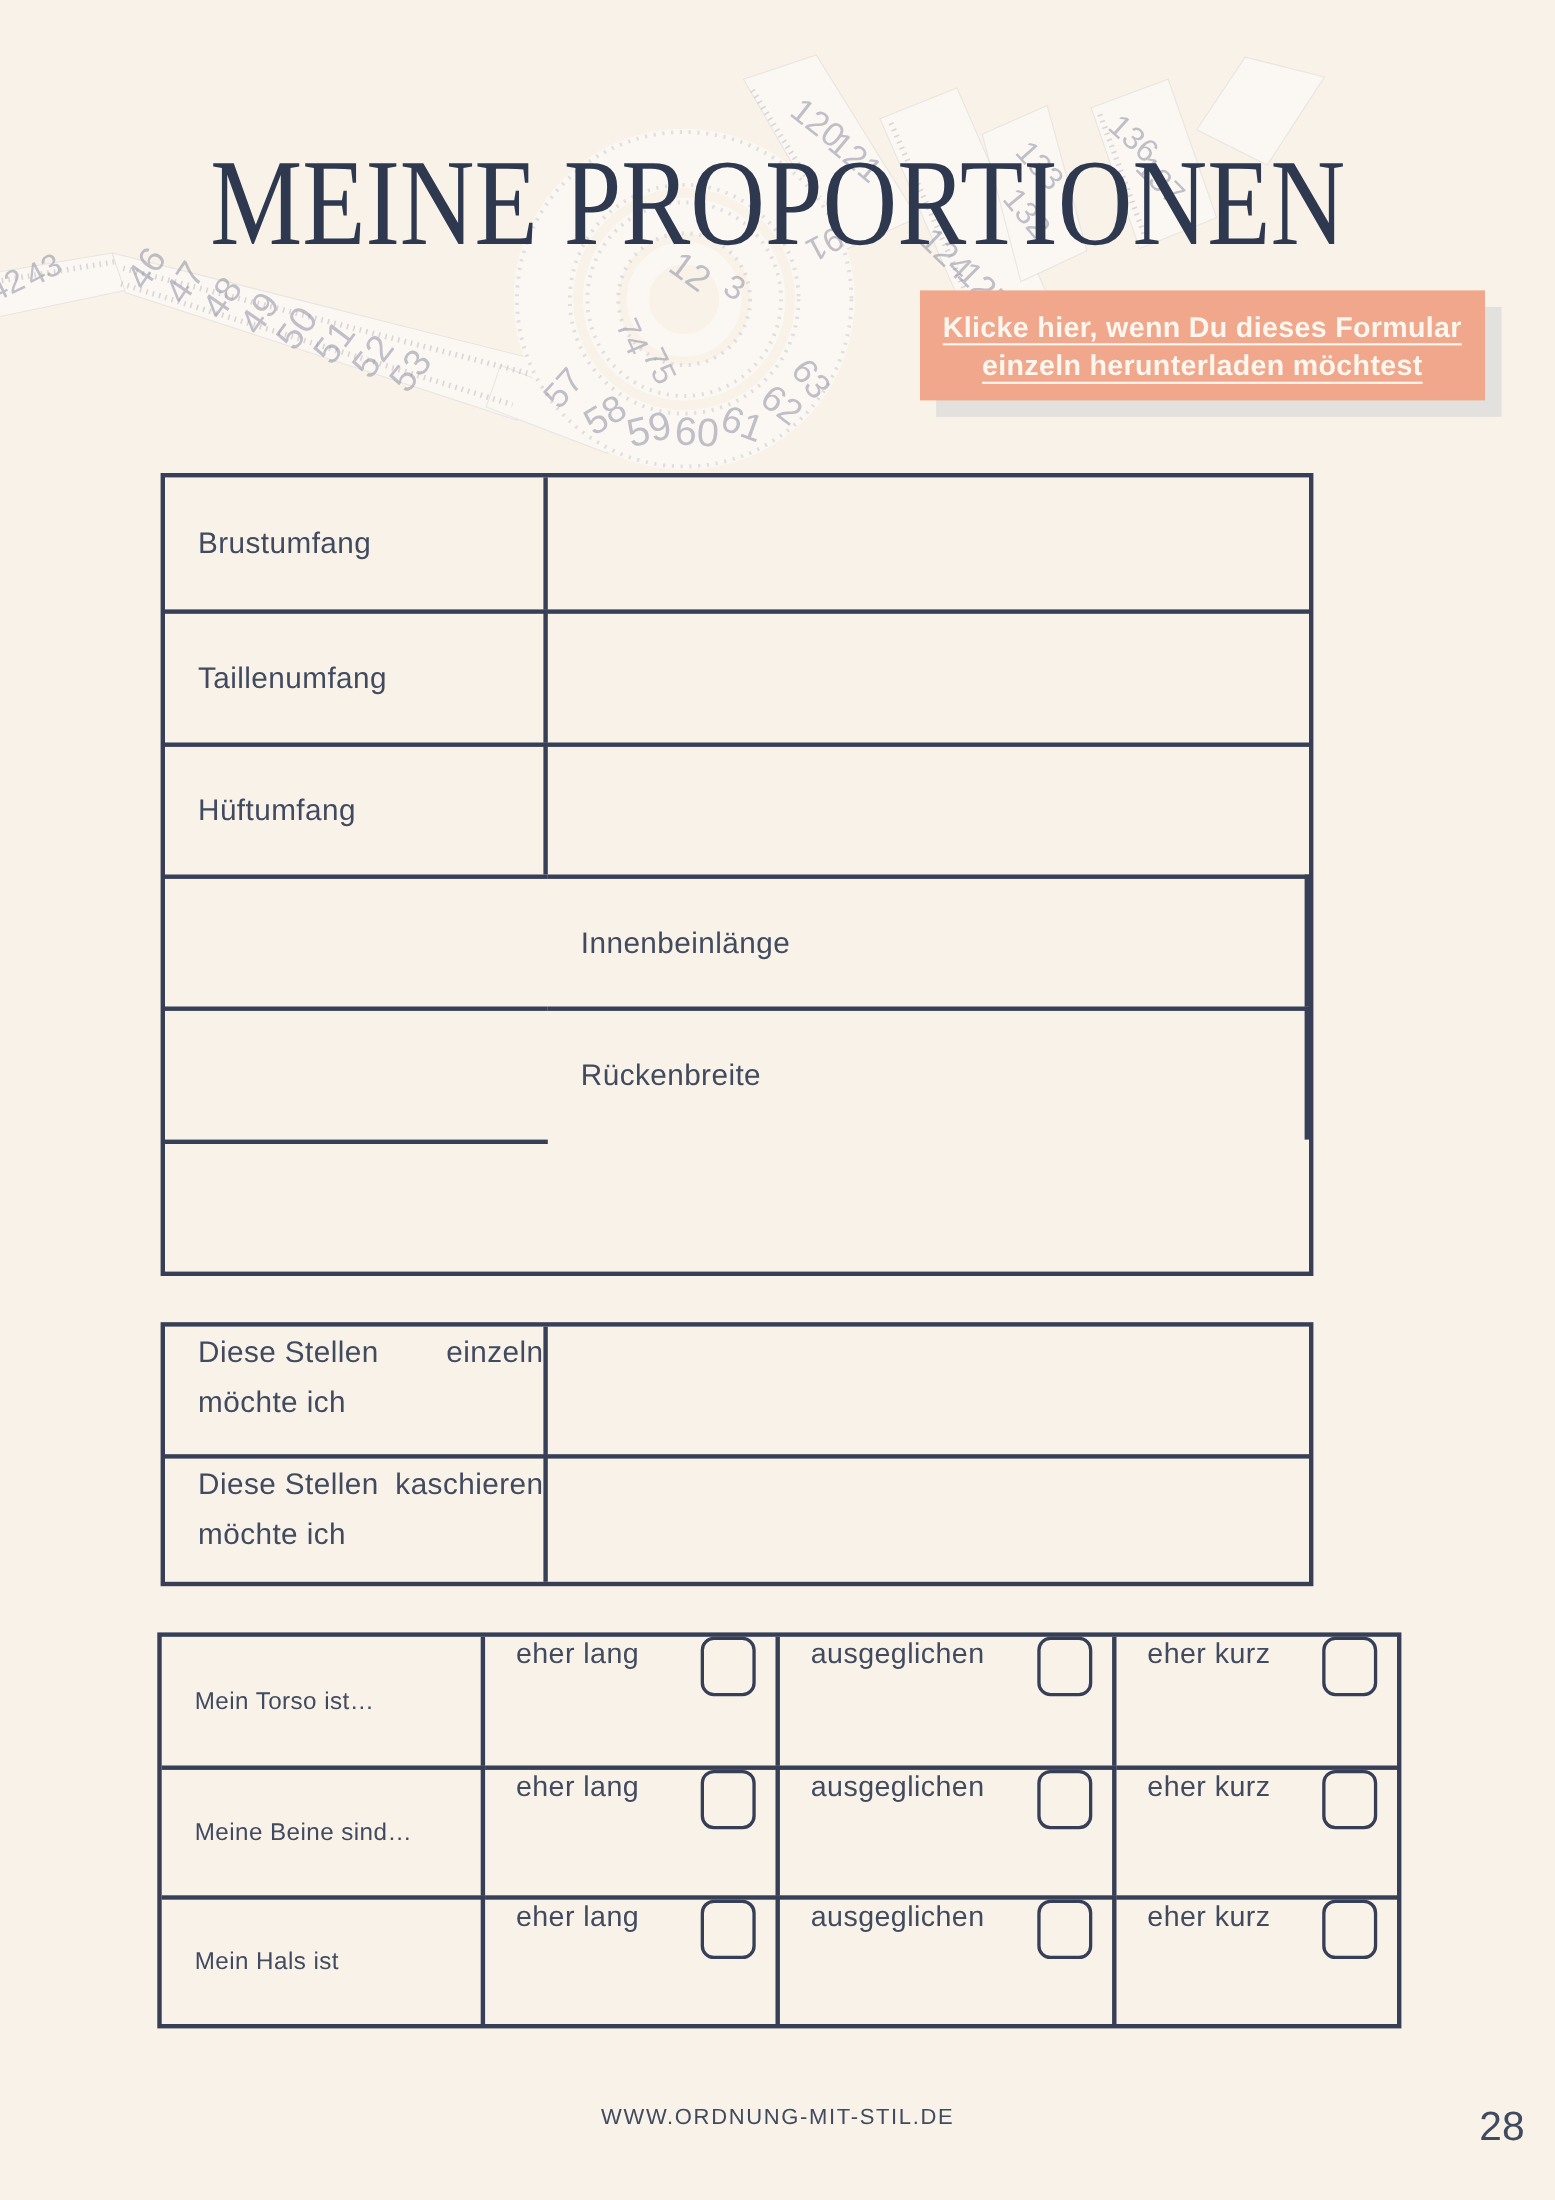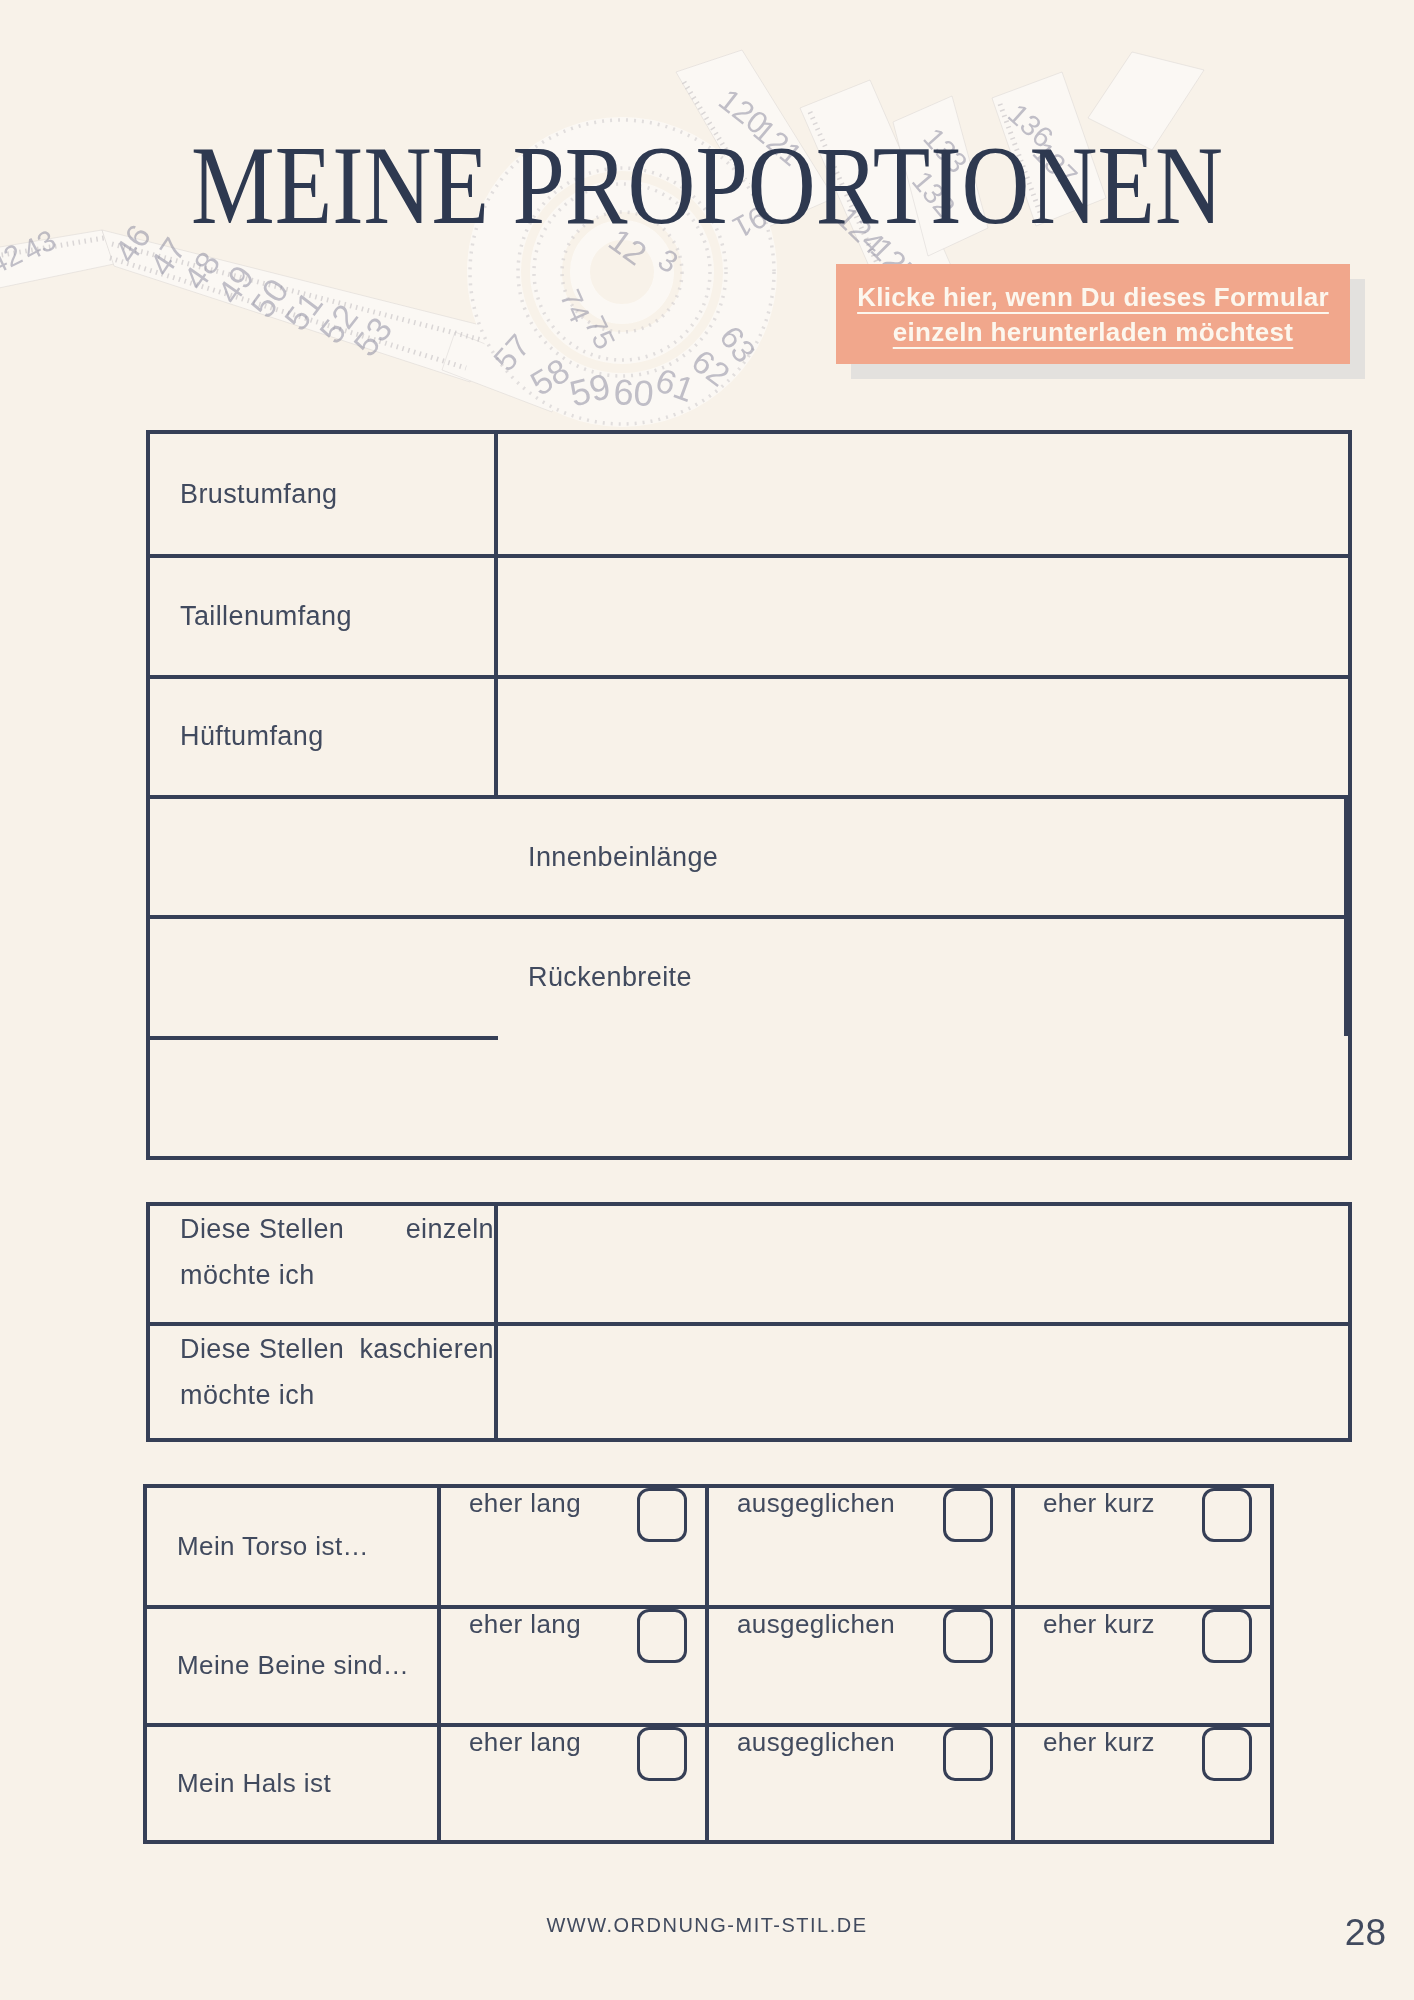--- a/index.html
+++ b/index.html
@@ -38,35 +38,35 @@
     display:flex;flex-direction:column;align-items:center;justify-content:center;
     gap:9px;text-decoration:none;cursor:pointer;font-weight:bold;
   }
   .dl-line{
     color:var(--btn-text);font-size:26px;line-height:1;letter-spacing:.3px;
     text-decoration:underline;text-underline-offset:6px;text-decoration-thickness:1.5px;
   }
   
   .tbl{position:absolute;border:4px solid var(--line);display:grid;background:transparent;}
   .tbl .cell{border-top:4px solid var(--line);min-width:0;}
-  .tbl1,.tbl2{left:146px;width:1206px;grid-template-columns:348px 1fr;}
+  .tbl1,.tbl2{left:146px;width:1048px;grid-template-columns:348px 1fr;}
   .tbl1{top:430px;height:730px;grid-template-rows:repeat(6,1fr);}
   .tbl2{top:1202px;height:240px;grid-template-rows:repeat(2,1fr);}
   .tbl1 .cell:nth-child(-n+2),.tbl2 .cell:nth-child(-n+2){border-top:none;}
   .tbl3{left:143px;top:1484px;width:1131px;height:360px;
         grid-template-columns:294px 268px 306px 1fr;grid-template-rows:repeat(3,1fr);}
   .tbl3 .cell:nth-child(-n+4){border-top:none;}
   .tbl3 .cell:not(:nth-child(4n)){border-right:4px solid var(--line);}
   .lbl{
     border-right:4px solid var(--line);
     display:flex;align-items:center;padding-left:30px;
     color:var(--text);font-size:27px;letter-spacing:.4px;font-weight:300;
   }
   .tbl2 .lbl{flex-direction:row;align-items:flex-start;justify-content:center;line-height:46px;}
-  .tbl3 .lbl{font-size:26px;}
+  .tbl3 .lbl{font-size:22px;}
   .val{}
   .opt{display:flex;align-items:flex-start;justify-content:space-between;padding:0 18px 0 28px;}
   .opt-label{color:var(--text);font-size:26px;letter-spacing:.4px;font-weight:300;}
   .box{width:50px;height:54px;border:3px solid var(--line);border-radius:12px;background:transparent;flex:0 0 auto;cursor:pointer;}
   
   .footer-site{
     position:absolute;left:0;right:0;top:1914px;text-align:center;
     color:var(--text);font-size:20px;letter-spacing:1.5px;font-weight:300;
   }
   .footer-page{

